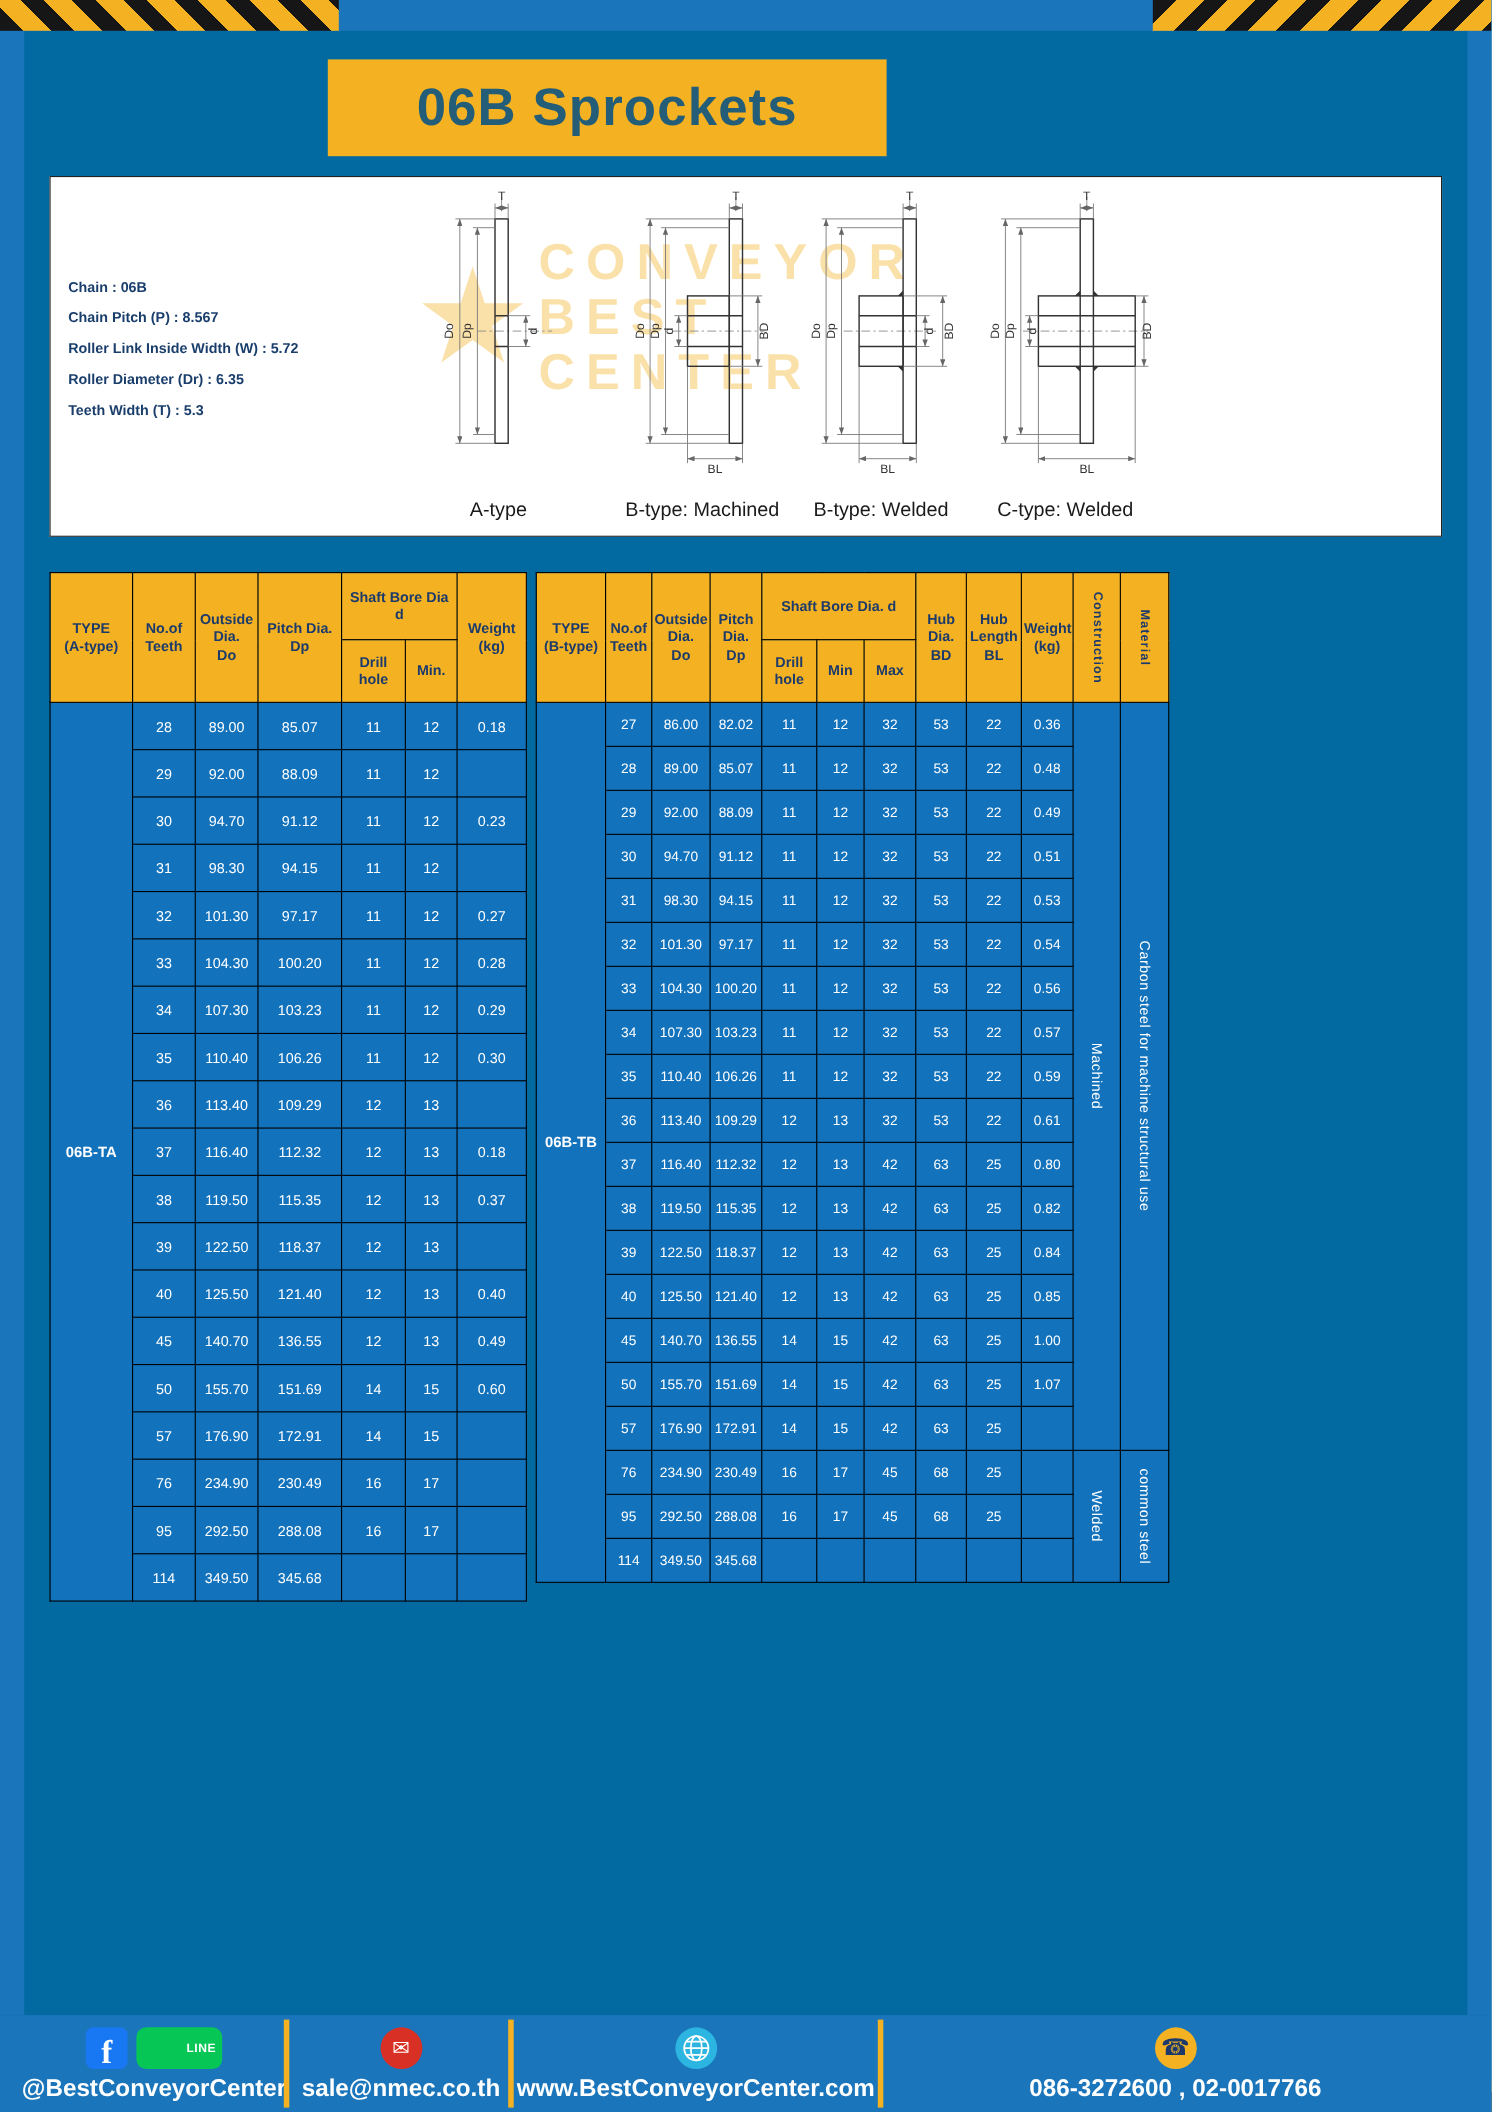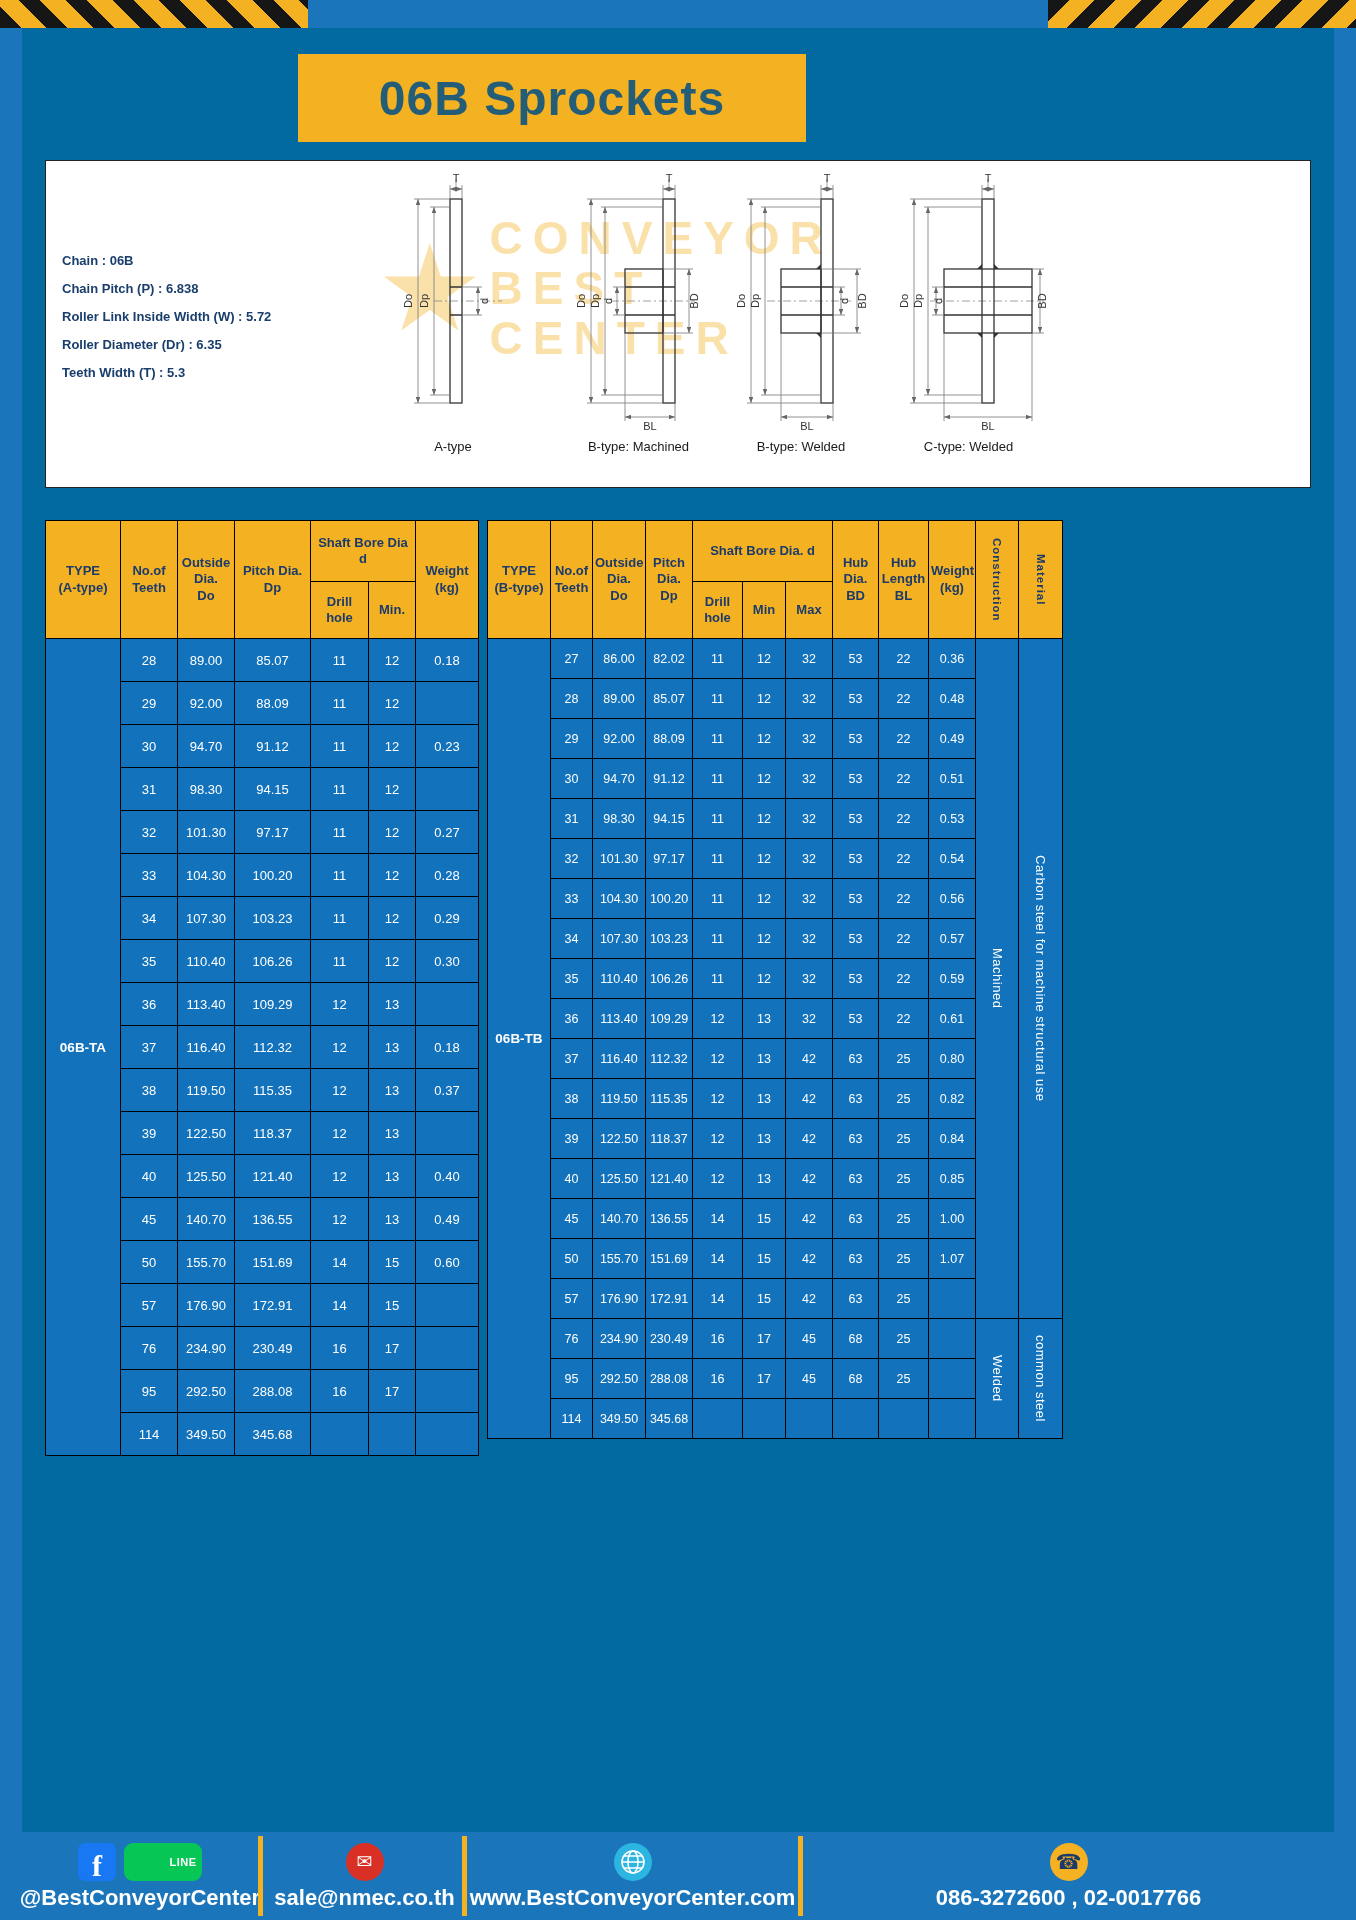--- a/index.html
+++ b/index.html
@@ -28,21 +28,21 @@
   .spec-line{font-size:13px;font-weight:bold;color:#1a3e6c;line-height:28px;white-space:nowrap;}
   .watermark{position:absolute;left:330px;top:52px;display:flex;align-items:center;gap:6px;opacity:0.38;z-index:0;pointer-events:none;}
   .watermark .star{font-size:120px;color:#f4b223;line-height:1;}
   .watermark .wm-lines{display:flex;flex-direction:column;}
   .watermark .wm-lines span{font-size:46px;font-weight:bold;color:#f4b223;letter-spacing:10px;line-height:50px;}
   .fig{position:absolute;top:10px;display:flex;flex-direction:column;align-items:center;z-index:1;}
   .fig-1{left:332px;width:150px;}
   .fig-2{left:505px;width:175px;}
   .fig-3{left:675px;width:160px;}
   .fig-4{left:840px;width:165px;}
-  .fig .caption{font-size:13px;color:#1a1a1a;margin-top:6px;white-space:nowrap;text-align:center;}
+  .fig .caption{font-size:18px;color:#1a1a1a;margin-top:20px;white-space:nowrap;text-align:center;}
   .part{stroke:#333;fill:none;stroke-width:1.3;}
   .dimline{stroke:#777;fill:none;stroke-width:0.8;}
   .cline{stroke:#888;fill:none;stroke-width:0.8;stroke-dasharray:8 3 2 3;}
   .weld{fill:#333;stroke:none;}
   .dim{font-size:11px;fill:#333;}
 
   
   .data-table{position:absolute;border-collapse:collapse;table-layout:fixed;}
   .table-a{left:45px;top:520px;width:433px;}
   .table-b{left:487px;top:520px;width:575px;}
@@ -93,21 +93,21 @@
       <span class="star">★</span>
       <span class="wm-lines">
         <span>CONVEYOR</span>
         <span>BEST</span>
         <span>CENTER</span>
       </span>
     </div>
 
     <div class="specs">
       <div class="spec-line">Chain : 06B</div>
-      <div class="spec-line">Chain Pitch (P) : 6.838</div>
+      <div class="spec-line">Chain Pitch (P) : 8.567</div>
       <div class="spec-line">Roller Link Inside Width (W) : 5.72</div>
       <div class="spec-line">Roller Diameter (Dr) : 6.35</div>
       <div class="spec-line">Teeth Width (T) : 5.3</div>
     </div>
 
     <div class="fig fig-1">
       <svg width="150" height="262" viewBox="0 0 150 262">
         <defs>
             <marker id="arA" markerWidth="8" markerHeight="6" refX="8" refY="3" orient="auto-start-reverse">
               <path d="M0,0 L8,3 L0,6 z" fill="#666"></path>

